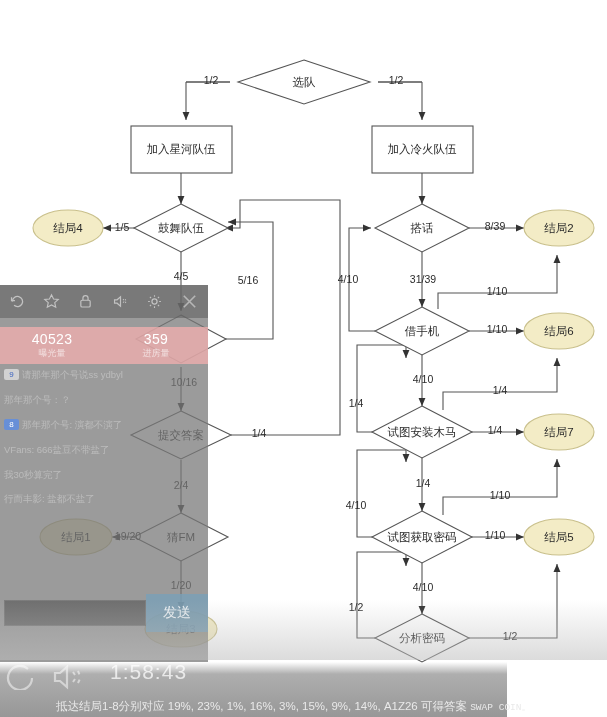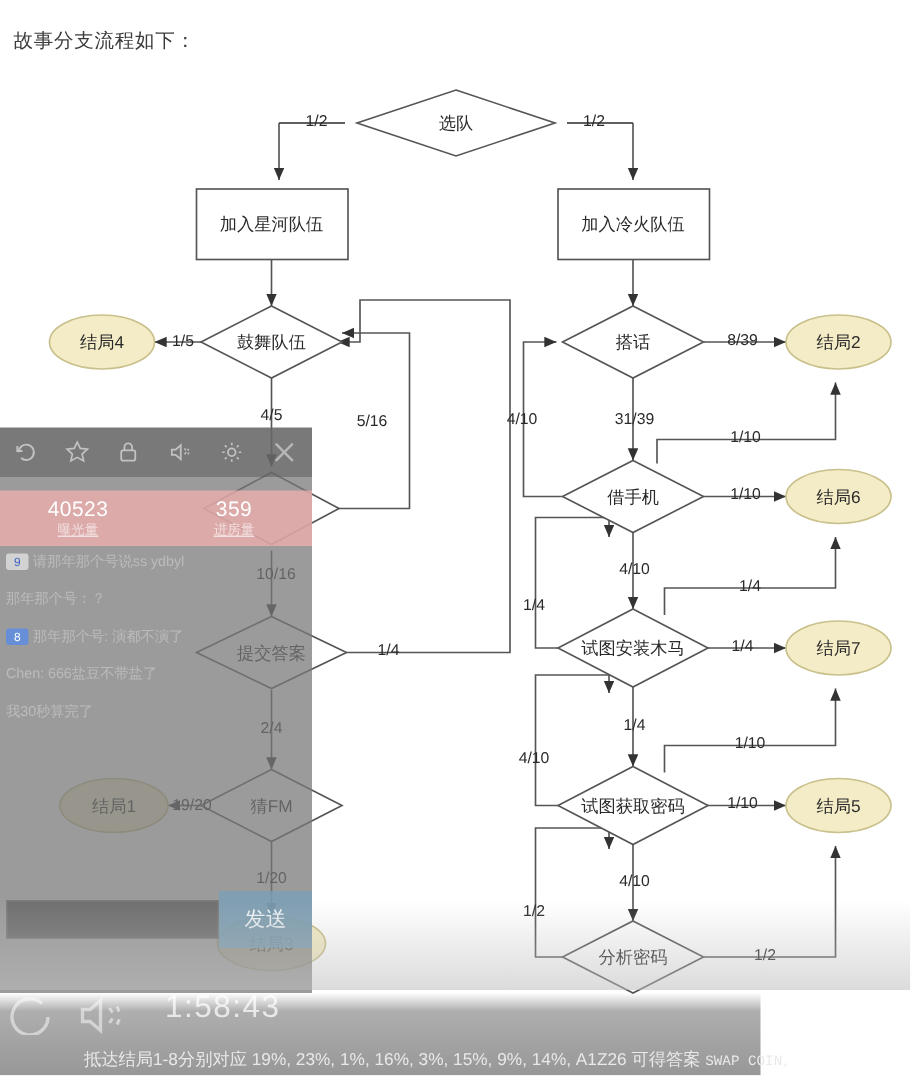--- a/index.html
+++ b/index.html
@@ -41,21 +41,21 @@
     background:rgba(92,92,92,.55);
   }
   .ov-toolbar .ic{opacity:.55;display:flex;align-items:center;justify-content:center;}
   .ov-stats{
     position:absolute;left:0;top:42px;width:208px;height:37px;
     background:rgba(247,176,176,.72);
     display:flex;
   }
   .ov-stat{flex:1;display:flex;flex-direction:column;align-items:center;justify-content:center;line-height:1.05;}
   .ov-stat .num{font-size:14px;color:#fff;letter-spacing:.3px;}
-  .ov-stat .cap{font-size:9px;color:rgba(255,255,255,.62);margin-top:2px;text-decoration:underline;}
+  .ov-stat .cap{font-size:9px;color:rgba(255,255,255,.62);margin-top:2px;}
   .ov-chat{position:absolute;left:2px;top:84px;width:204px;height:240px;}
   .ov-msg{
     font-size:9.5px;color:rgba(235,235,235,.40);
     margin:0 0 13px 2px;line-height:1.25;white-space:nowrap;
     display:flex;align-items:center;gap:3px;
   }
   .ov-badge{
     display:inline-block;min-width:11px;height:11px;line-height:11px;
     background:rgba(255,255,255,.55);color:#3b63c0;font-size:8px;text-align:center;
     border-radius:2px;padding:0 2px;
@@ -97,21 +97,20 @@
     position:absolute;left:0;top:600px;width:607px;height:60px;
     background:linear-gradient(to bottom,rgba(200,200,200,0),rgba(190,190,190,.55));
     pointer-events:none;
   }
 </style>
 </head>
 <body>
 
 <div id="root">
 
-  <div class="caption">故事分支流程如下：</div>
 
   <svg id="flow" viewBox="0 0 607 717">
     <defs>
       <marker id="ah" markerWidth="9" markerHeight="9" refX="7.4" refY="3.2" orient="auto">
         <path d="M0,0 L7.4,3.2 L0,6.4 z" fill="#333"></path>
       </marker>
     </defs>
 
     <g class="ln" marker-end="url(#ah)">
 
@@ -342,24 +341,27 @@
         <span>请那年那个号说ss ydbyl</span>
       </div>
       <div class="ov-msg">
         <span>那年那个号：？</span>
       </div>
       <div class="ov-msg">
         <span class="ov-badge b2">8</span>
         <span>那年那个号: 演都不演了</span>
       </div>
       <div class="ov-msg">
-        <span>Chen: 666盐豆不带盐了</span>
+        <span>VFans: 666盐豆不带盐了</span>
       </div>
       <div class="ov-msg">
         <span>我30秒算完了</span>
+      </div>
+      <div class="ov-msg">
+        <span>行而丰影: 盐都不盐了</span>
       </div>
     </div>
 
     <div class="ov-inputrow">
       <div class="ov-input" placeholder=""></div>
       <div class="ov-send">发送</div>
     </div>
 
     <div class="ov-bottombar"></div>
   </div>

